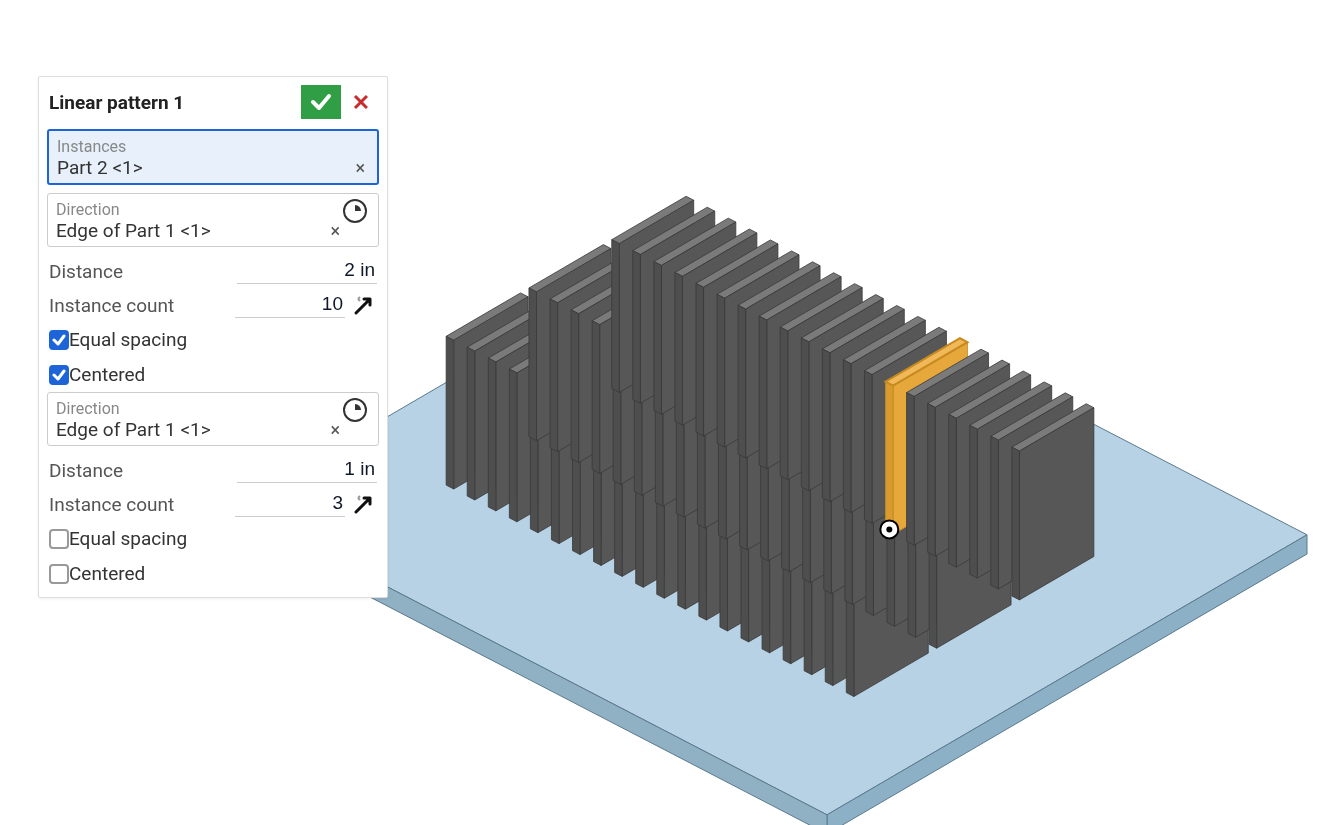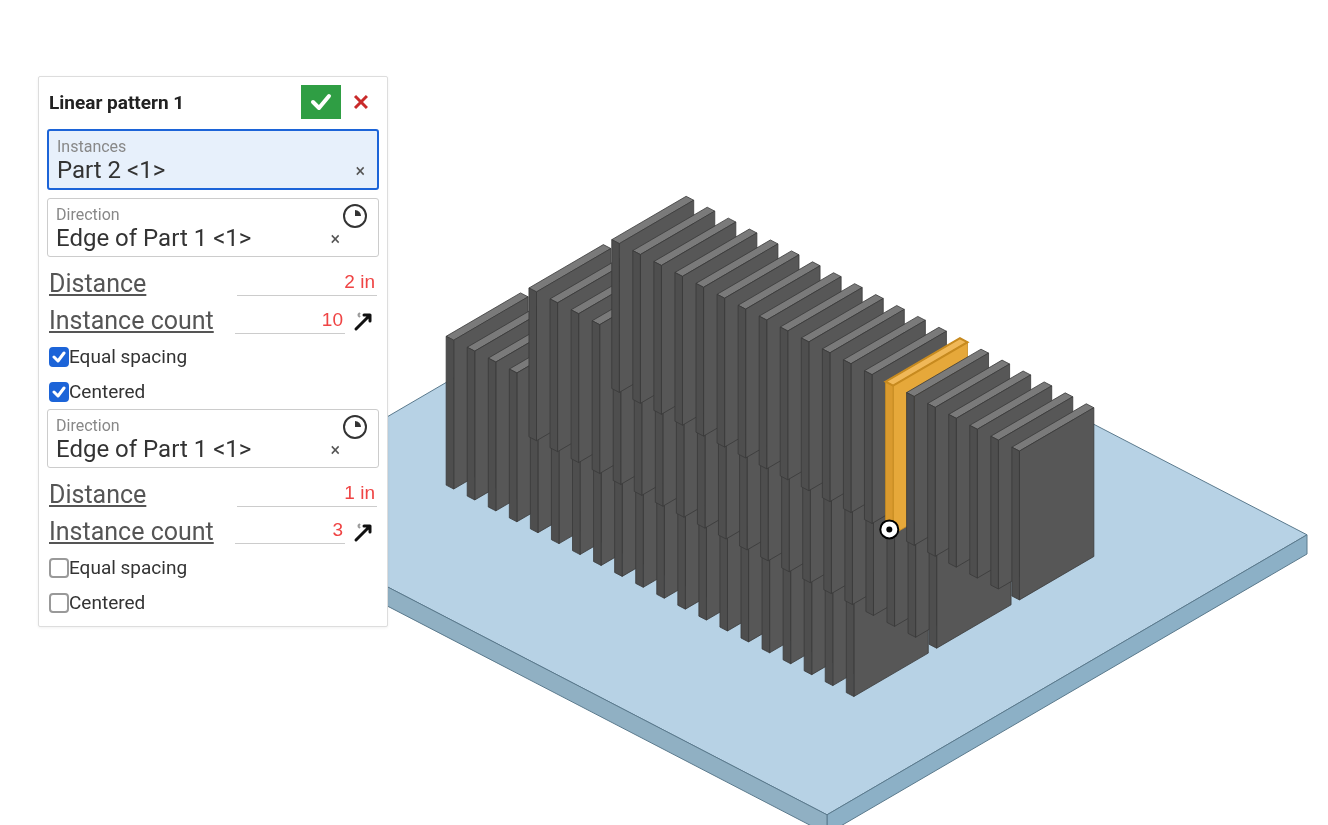--- a/index.html
+++ b/index.html
@@ -62,49 +62,49 @@
     background: #e7f0fb;
   }
   .sel-label {
     font-size: 16px;
     color: #888;
   }
   .sel-value-row {
     display: flex; align-items: center; justify-content: space-between;
   }
   .sel-value {
-    font-size: 24px;
+    font-size: 19px;
     color: #333;
     font-weight: 400;
   }
   .clear-x {
     font-size: 18px; color: #555; cursor: pointer; padding: 0 4px;
   }
   .side-circle-btn {
     position: absolute; right: 6px; top: 6px;
     width: 24px; height: 24px;
     border: 2px solid #333; border-radius: 50%;
     display:flex;align-items:center;justify-content:center;
     cursor:pointer;background:#fff;
   }
   .direction-wrap{position:relative;border-radius:13px;}
   .field-row {
     display: flex; align-items: center; justify-content: space-between;
     padding: 4px 10px;
     font-size: 19px;
     color: #555;
   }
-  .field-row .label { font-size: 25px; color: #555; text-decoration: underline; }
+  .field-row .label { font-size: 19px; color: #555; }
   .field-value {
     border: none;
     border-bottom: 1px solid #ccc;
     background: transparent;
     text-align: right;
     font-size: 19px;
-    color: #ef4444;
+    color: #0f172a;
     width: 140px;
     outline: none;
     padding: 0 2px 2px 2px;
   }
   .flip-btn {
     width: 26px; height: 26px; margin-left:6px;
     display:flex;align-items:center;justify-content:center;cursor:pointer;
   }
   .check-row {
     display: flex; align-items: center; 

